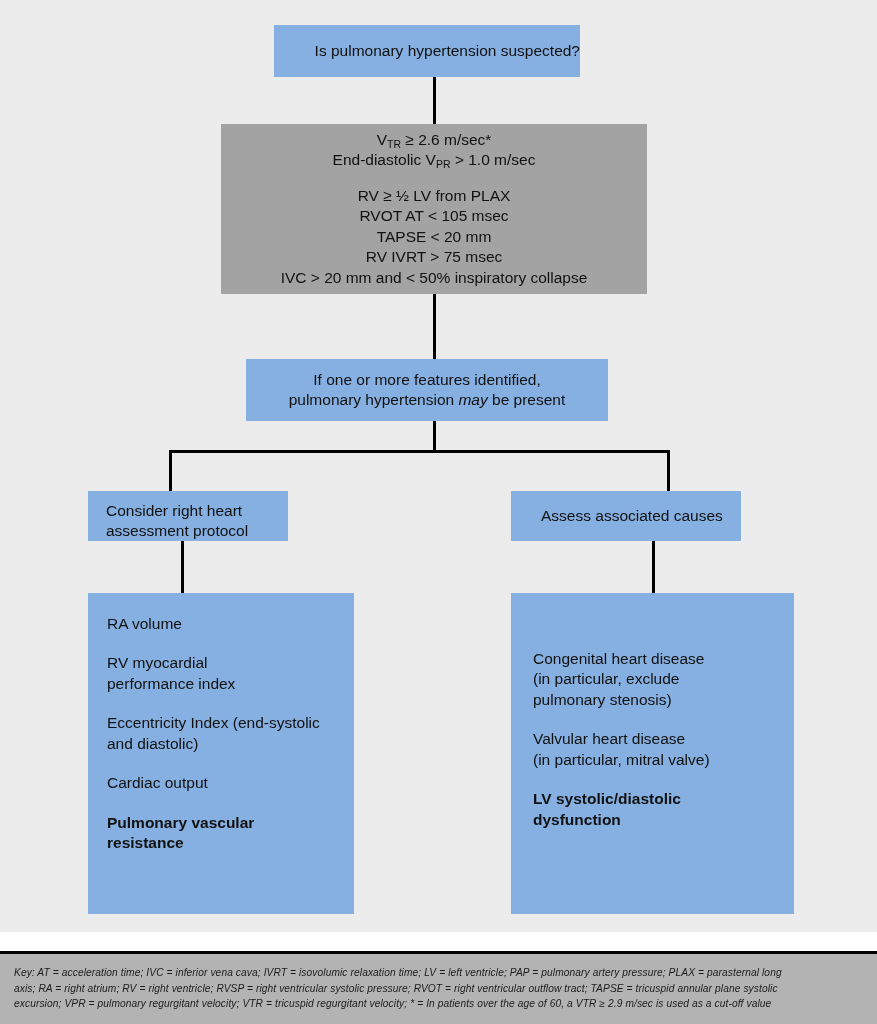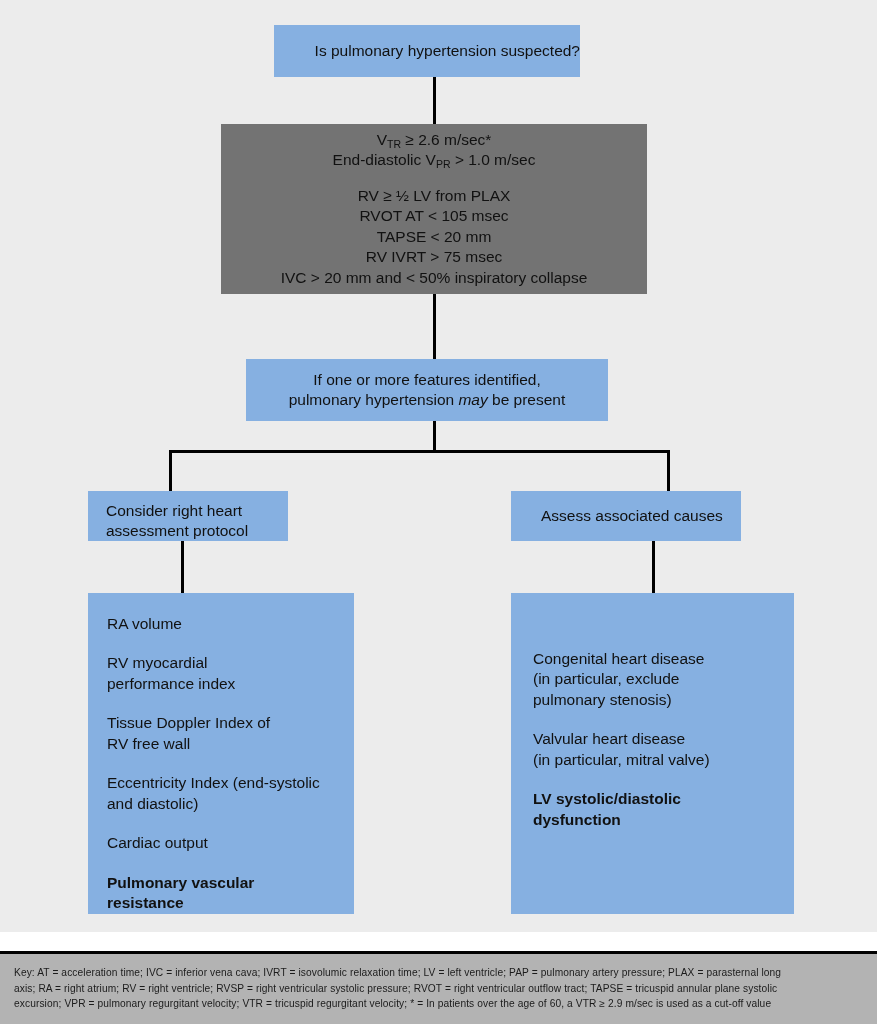--- a/index.html
+++ b/index.html
@@ -32,21 +32,21 @@
   }
 
   
   .node {
     position: absolute;
     box-sizing: border-box;
     color: #111111;
     line-height: 1.32;
   }
   .node.blue  { background: #86b0e1; }
-  .node.green { background: #737373; }
+  .node.green { background: #a3a3a3; }
 
   .node.center-text {
     display: flex;
     align-items: center;
     justify-content: flex-end;
     text-align: center;
   }
   .node.left-text {
     display: flex;
     flex-direction: column;
@@ -94,20 +94,21 @@
     background: #b3b3b3;
     box-sizing: border-box;
     padding: 11px 14px 0 14px;
   }
   #footer-band .key-line {
     font-size: 10.2px;
     line-height: 1.52;
     color: #1b1b1b;
     margin: 0;
     letter-spacing: 0.01em;
+    font-style: italic;
   }
   #white-gap {
     position: absolute;
     left: 0;
     width: 877px;
     background: #ffffff;
   }
 </style>
 </head>
 <body>
@@ -163,22 +164,20 @@
 
   <div class="node blue left-text" style="left:511px; top:491px; width:230px; height:50px; justify-content:center; padding:0 0 0 30px;">
     <span class="t15" style="white-space:pre-line;">Assess associated causes</span>
   </div>
 
   <div class="node blue" style="left:88px; top:593px; width:266px; height:321px; padding:21px 16px 0 19px;">
     <div class="list-block" id="left-detail-items">
         <div class="item">RA volume</div>
         <div class="item">RV myocardial
 performance index</div>
-        <div class="item">Tissue Doppler Index of
-RV free wall</div>
         <div class="item">Eccentricity Index (end-systolic
 and diastolic)</div>
         <div class="item">Cardiac output</div>
         <div class="item">Pulmonary vascular
 resistance</div>
       </div>
   </div>
 
   <div class="node blue" style="left:511px; top:593px; width:283px; height:321px; padding:56px 24px 0 22px;">
     <div class="list-block" id="right-detail-items">

